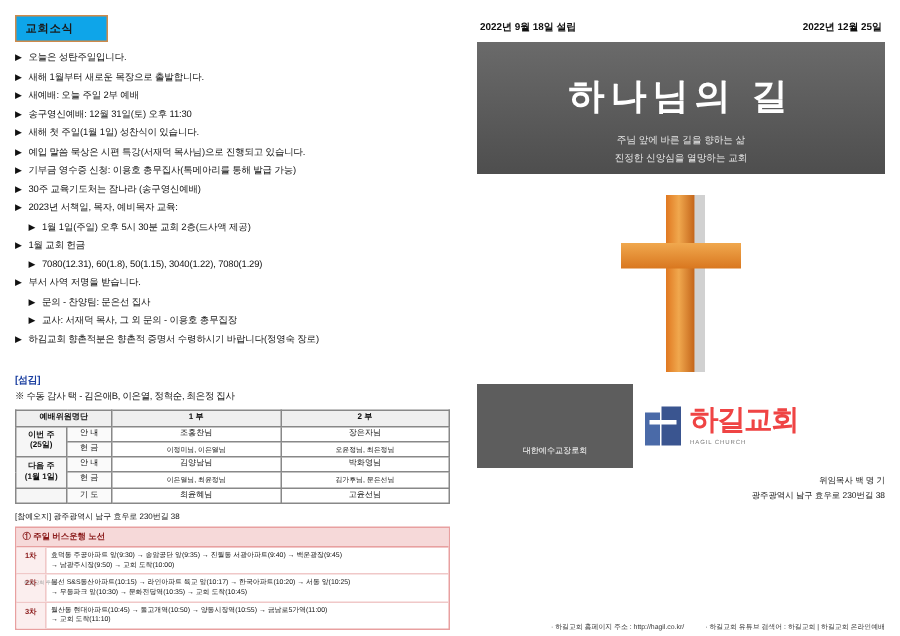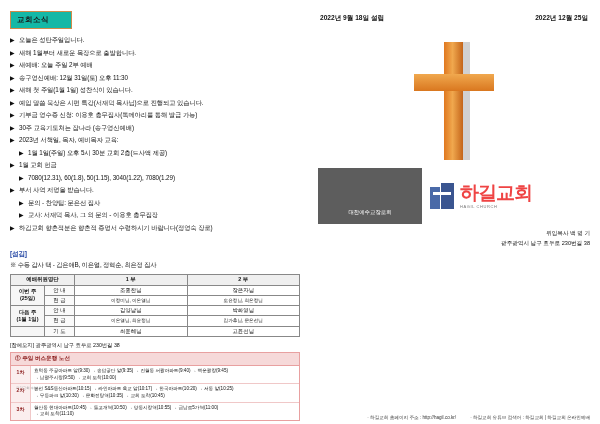--- a/index.html
+++ b/index.html
@@ -17,21 +17,21 @@
   }
 
   
   .left-col {
     position: absolute;
     left: 10px; top: 8px;
     width: 300px; height: 410px;
   }
   .news-title {
     display: inline-block;
-    background: #14b8a6;
+    background: #0ea5e9;
     color: #1a1a1a;
     font-size: 7.5px;
     font-weight: bold;
     padding: 3px 22px 3px 6px;
     border: 1px solid #cf8a4a;
     letter-spacing: 0.5px;
     font-family: Liberation Mono, monospace;
   }
   .news-list {
     margin-top: 5px;
@@ -413,20 +413,28 @@
 
   <div class="vline"></div>
 
   <div class="right-col">
 
     <div class="rh">
       <span>2022년 9월 18일 설립</span>
       <span>2022년 12월 25일</span>
     </div>
 
+    <div class="hero">
+      <div class="stripe"></div>
+      <div class="hero-title">하나님의 길</div>
+      <div class="hero-sub">
+        <div>주님 앞에 바른 길을 향하는 삶</div>
+        <div>진정한 신앙심을 열망하는 교회</div>
+      </div>
+    </div>
 
     <div class="cross-area">
       <div class="cross-v"></div>
       <div class="cross-shadow"></div>
       <div class="cross-h"></div>
     </div>
 
     <div class="brand">
       <div class="brand-left">대한예수교장로회</div>
       <div class="brand-right">

